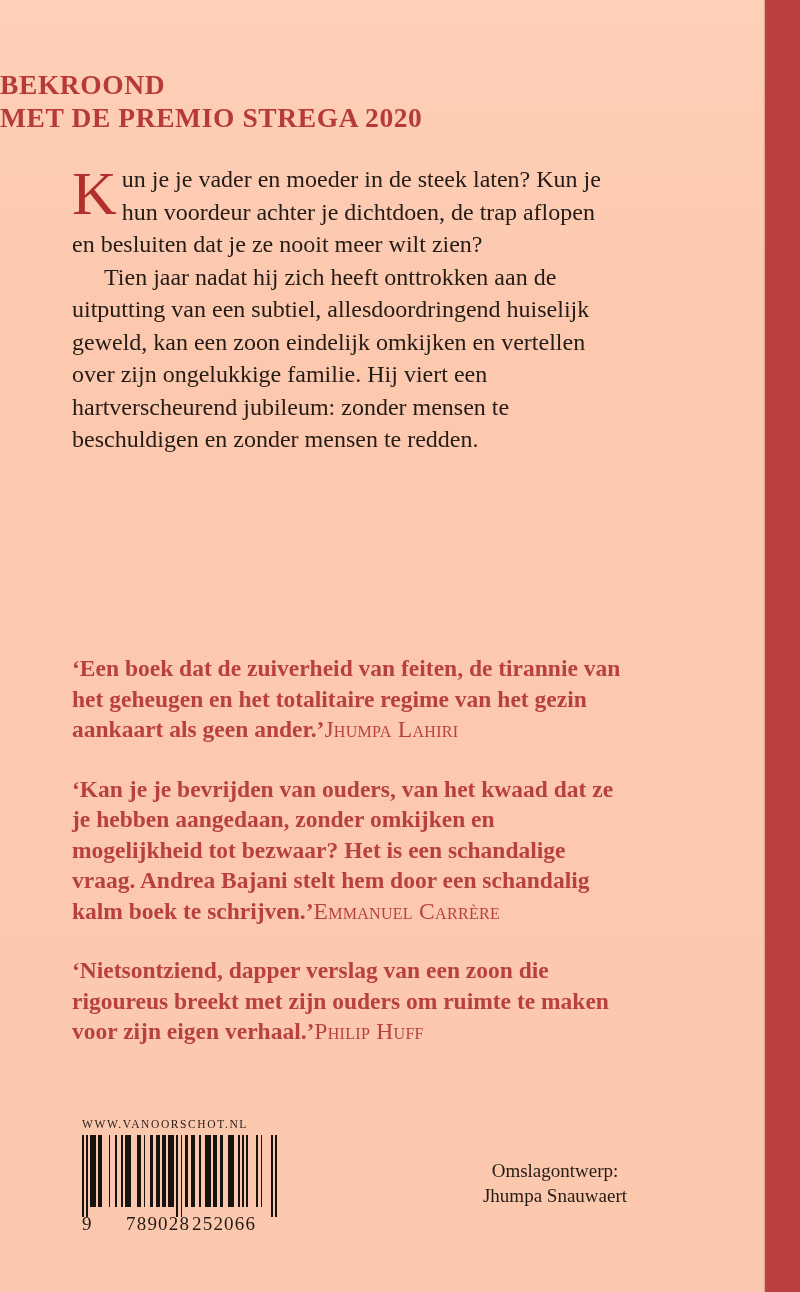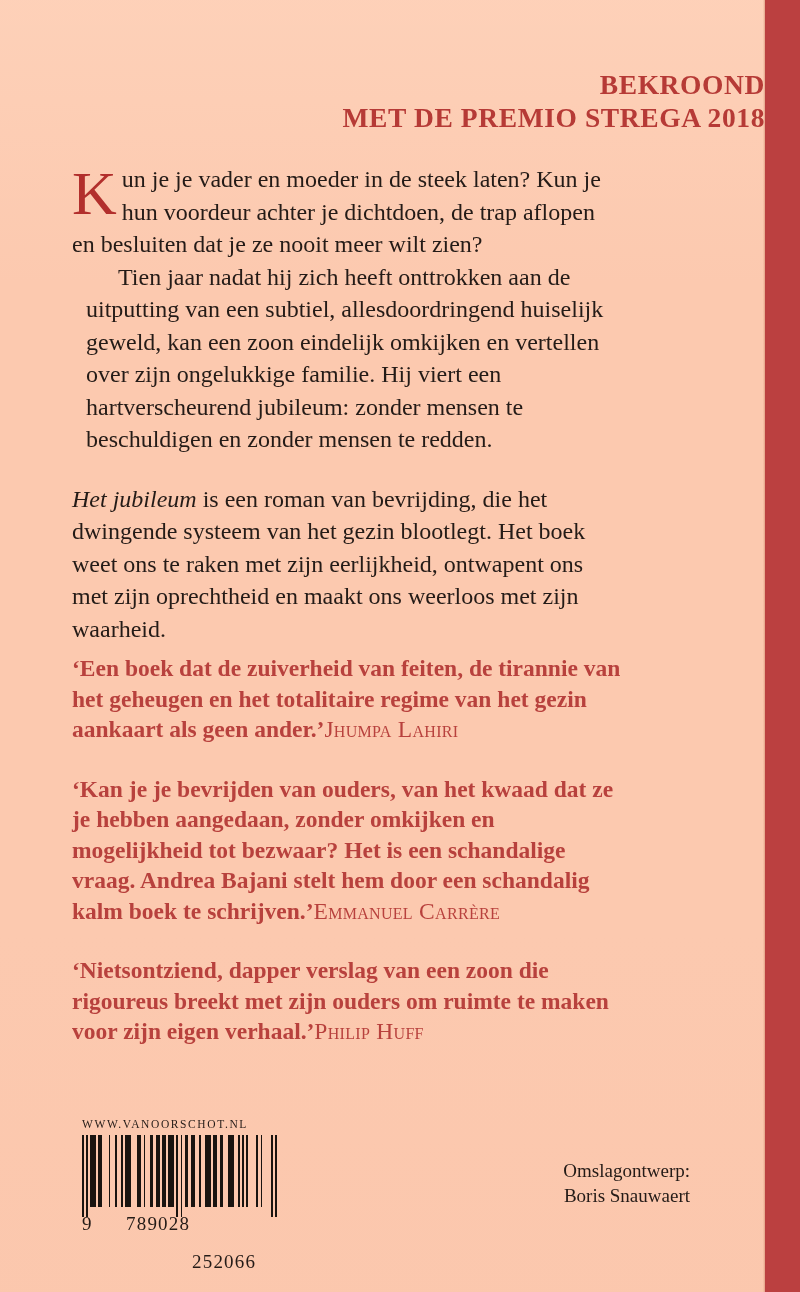--- a/index.html
+++ b/index.html
@@ -56,41 +56,41 @@
     width: 765px;
     height: 100%;
   }
 
   
   .award {
     position: absolute;
     left: 0;
     top: 68px;
     width: 765px;
-    text-align: right;
+    text-align: left;
     color: #b63a36;
     font-weight: bold;
     font-size: 27.5px;
     line-height: 33px;
     letter-spacing: 0.6px;
   }
   .award-line { display: block; }
 
   
   .body-block {
     position: absolute;
     left: 72px;
     top: 163px;
     width: 545px;
     color: #241b17;
     font-size: 24px;
     line-height: 32.5px;
   }
   .para { margin: 0; }
-  .para + .para { text-indent: 32px; margin-left: 14px; }
+  .para + .para { text-indent: 32px; }
 
   .dropcap {
     float: left;
     color: #b22f2c;
     font-size: 62px;
     line-height: 52px;
     padding: 2px 5px 0 0;
     margin-top: 2px;
   }
 
@@ -158,52 +158,51 @@
   }
   .barcode-digits {
     position: relative;
     height: 22px;
     color: #241b17;
     font-size: 19px;
     letter-spacing: 1.2px;
   }
   .barcode-digits .d-lead  { position: absolute; left: 0px;   top: -4px; }
   .barcode-digits .d-left  { position: absolute; left: 44px;  top: -4px; }
-  .barcode-digits .d-right { position: absolute; left: 110px; top: -4px; margin-top: 38px; }
+  .barcode-digits .d-right { position: absolute; left: 110px; top: -4px; }
 
   
   .credit {
     position: absolute;
     left: 420px;
     top: 1158px;
     width: 270px;
-    text-align: right;
+    text-align: center;
     color: #241b17;
     font-size: 19px;
     line-height: 25px;
   }
   .credit span { display: block; }
 </style>
 </head>
 <body>
 
 <div id="cover">
 
   <div class="content">
 
     <div class="award">
       <span class="award-line">BEKROOND</span>
-      <span class="award-line">MET DE PREMIO STREGA 2018</span>
+      <span class="award-line">MET DE PREMIO STREGA 2020</span>
     </div>
 
     <div class="body-block">
       <p class="para para-standalone"><span class="dropcap">K</span><span>un je je vader en moeder in de steek laten? Kun je hun voordeur achter je dichtdoen, de trap aflopen en besluiten dat je ze nooit meer wilt zien?</span></p>
       <p class="para">Tien jaar nadat hij zich heeft onttrokken aan de uitputting van een subtiel, allesdoordringend huiselijk geweld, kan een zoon eindelijk omkijken en vertellen over zijn ongelukkige familie. Hij viert een hartverscheurend jubileum: zonder mensen te beschuldigen en zonder mensen te redden.</p>
       <div class="para-gap"></div>
-      <p class="para para-standalone"><em class="title">Het jubileum</em><span> is een roman van bevrijding, die het dwingende systeem van het gezin blootlegt. Het boek weet ons te raken met zijn eerlijkheid, ontwapent ons met zijn oprechtheid en maakt ons weerloos met zijn waarheid.</span></p>
     </div>
 
     <div class="blurbs">
       <p class="blurb"><span>‘Een boek dat de zuiverheid van feiten, de tirannie van het geheugen en het totalitaire regime van het gezin aankaart als geen ander.’</span><span class="attrib">Jhumpa Lahiri</span></p>
       <p class="blurb"><span>‘Kan je je bevrijden van ouders, van het kwaad dat ze je hebben aangedaan, zonder omkijken en mogelijkheid tot bezwaar? Het is een schandalige vraag. Andrea Bajani stelt hem door een schandalig kalm boek te schrijven.’</span><span class="attrib">Emmanuel Carrère</span></p>
       <p class="blurb"><span>‘Nietsontziend, dapper verslag van een zoon die rigoureus breekt met zijn ouders om ruimte te maken voor zijn eigen verhaal.’</span><span class="attrib">Philip Huff</span></p>
     </div>
 
     <div class="barcode-block">
       <div class="barcode-url">WWW.VANOORSCHOT.NL</div>
@@ -241,20 +240,20 @@
         </div>
       <div class="barcode-digits">
         <span class="d-lead">9</span>
         <span class="d-left">789028</span>
         <span class="d-right">252066</span>
       </div>
     </div>
 
     <div class="credit">
       <span>Omslagontwerp:</span>
-      <span>Boris Snauwaert</span>
+      <span>Jhumpa Snauwaert</span>
     </div>
 
   </div>
 
   <div class="spine-seam"></div>
   <div class="spine"></div>
 </div>
 
 </body></html>

